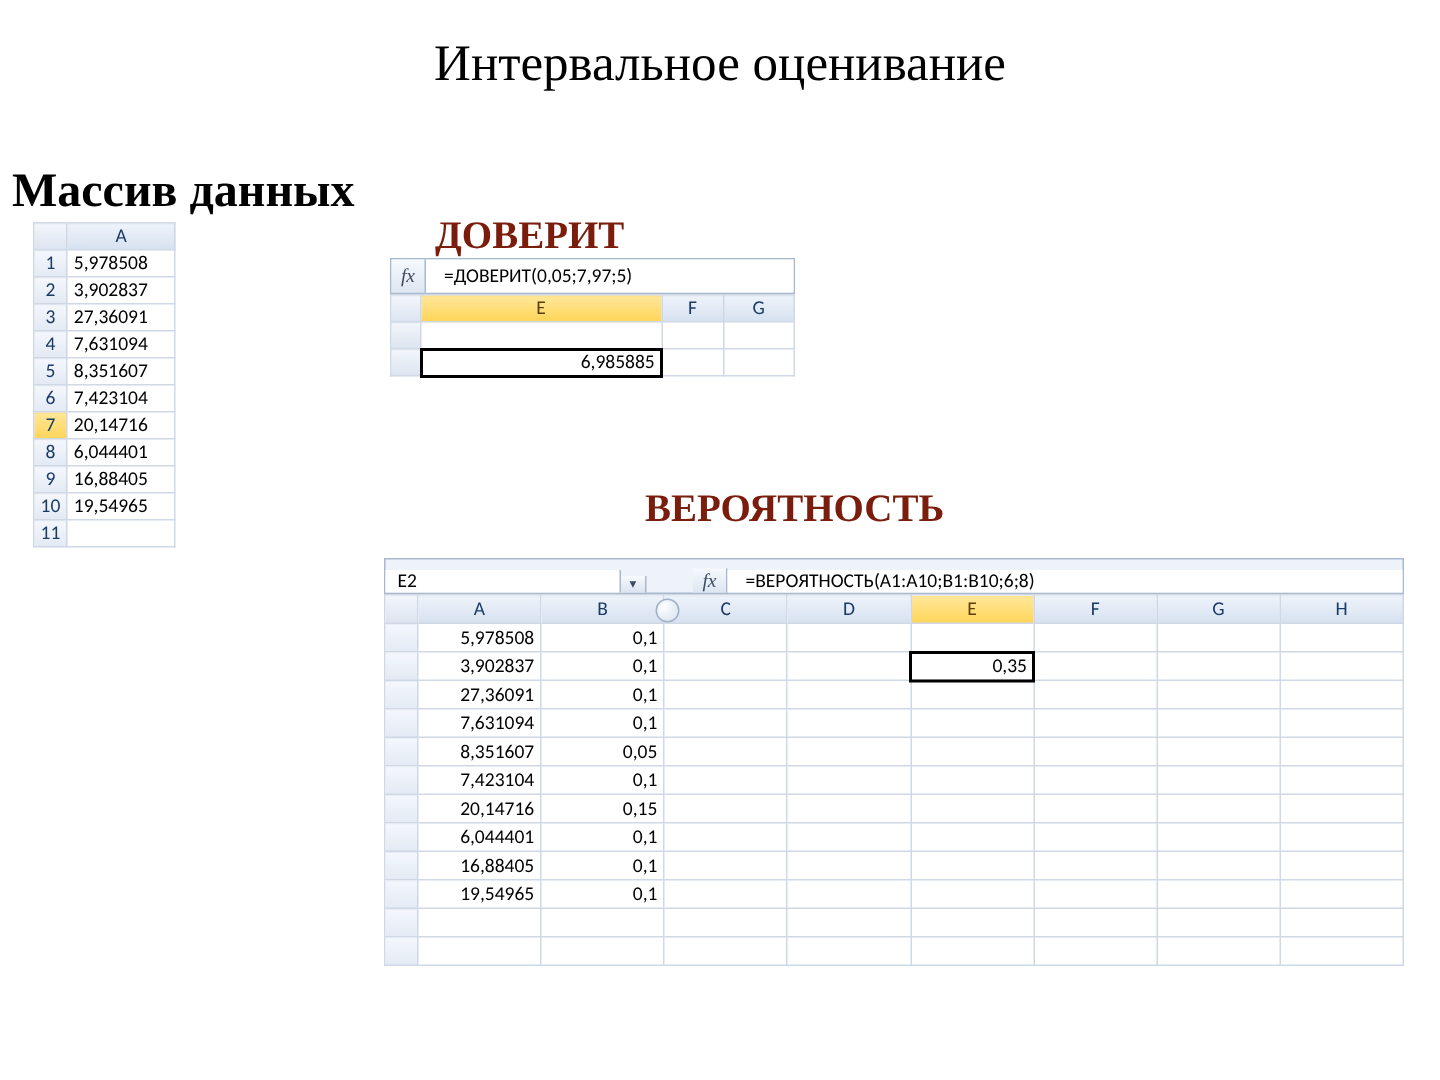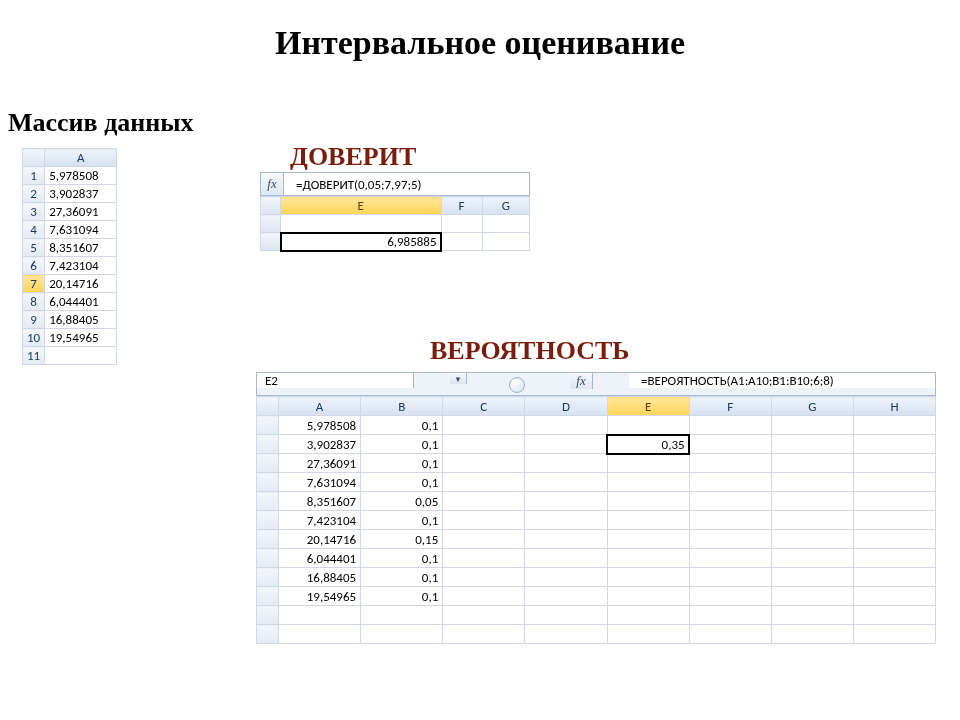--- a/index.html
+++ b/index.html
@@ -17,37 +17,37 @@
     width: 960px;
     height: 720px;
   }
   .title {
     position: absolute;
     top: 24px;
     left: 0;
     right: 0;
     text-align: center;
     font-size: 34px;
-    font-weight: bold;
+    font-weight: normal;
   }
   .subtitle {
     position: absolute;
     top: 108px;
     left: 8px;
-    font-size: 26px;
+    font-size: 32px;
     font-weight: bold;
   }
   .section-label {
     position: absolute;
     font-weight: bold;
     font-size: 26px;
     color: #7a1d0d;
   }
   .label-doverit { top: 142px; left: 290px; }
-  .label-prob    { top: 336px; left: 430px; text-align: right; }
+  .label-prob    { top: 324px; left: 430px; text-align: right; }
 
   
   .excel-small {
     position: absolute;
     top: 148px;
     left: 22px;
     font-family: Calibri, Arial, sans-serif;
     font-size: 13px;
     border-collapse: collapse;
   }
@@ -157,25 +157,24 @@
   .prob-wrap {
     position: absolute;
     top: 372px;
     left: 256px;
     width: 680px;
     font-family: Calibri, Arial, sans-serif;
     font-size: 13px;
   }
   .prob-chrome {
     display: flex;
-    align-items: flex-start;
+    align-items: flex-end;
     height: 22px;
     border: 1px solid #a8b8cd;
     background: #eef3fa;
-    gap: 36px;
   }
   .namebox {
     width: 140px;
     background: #fff;
     border-right: 1px solid #a8b8cd;
     display: flex;
     align-items: center;
     padding: 0 8px;
   }
   .drop-arrow {

